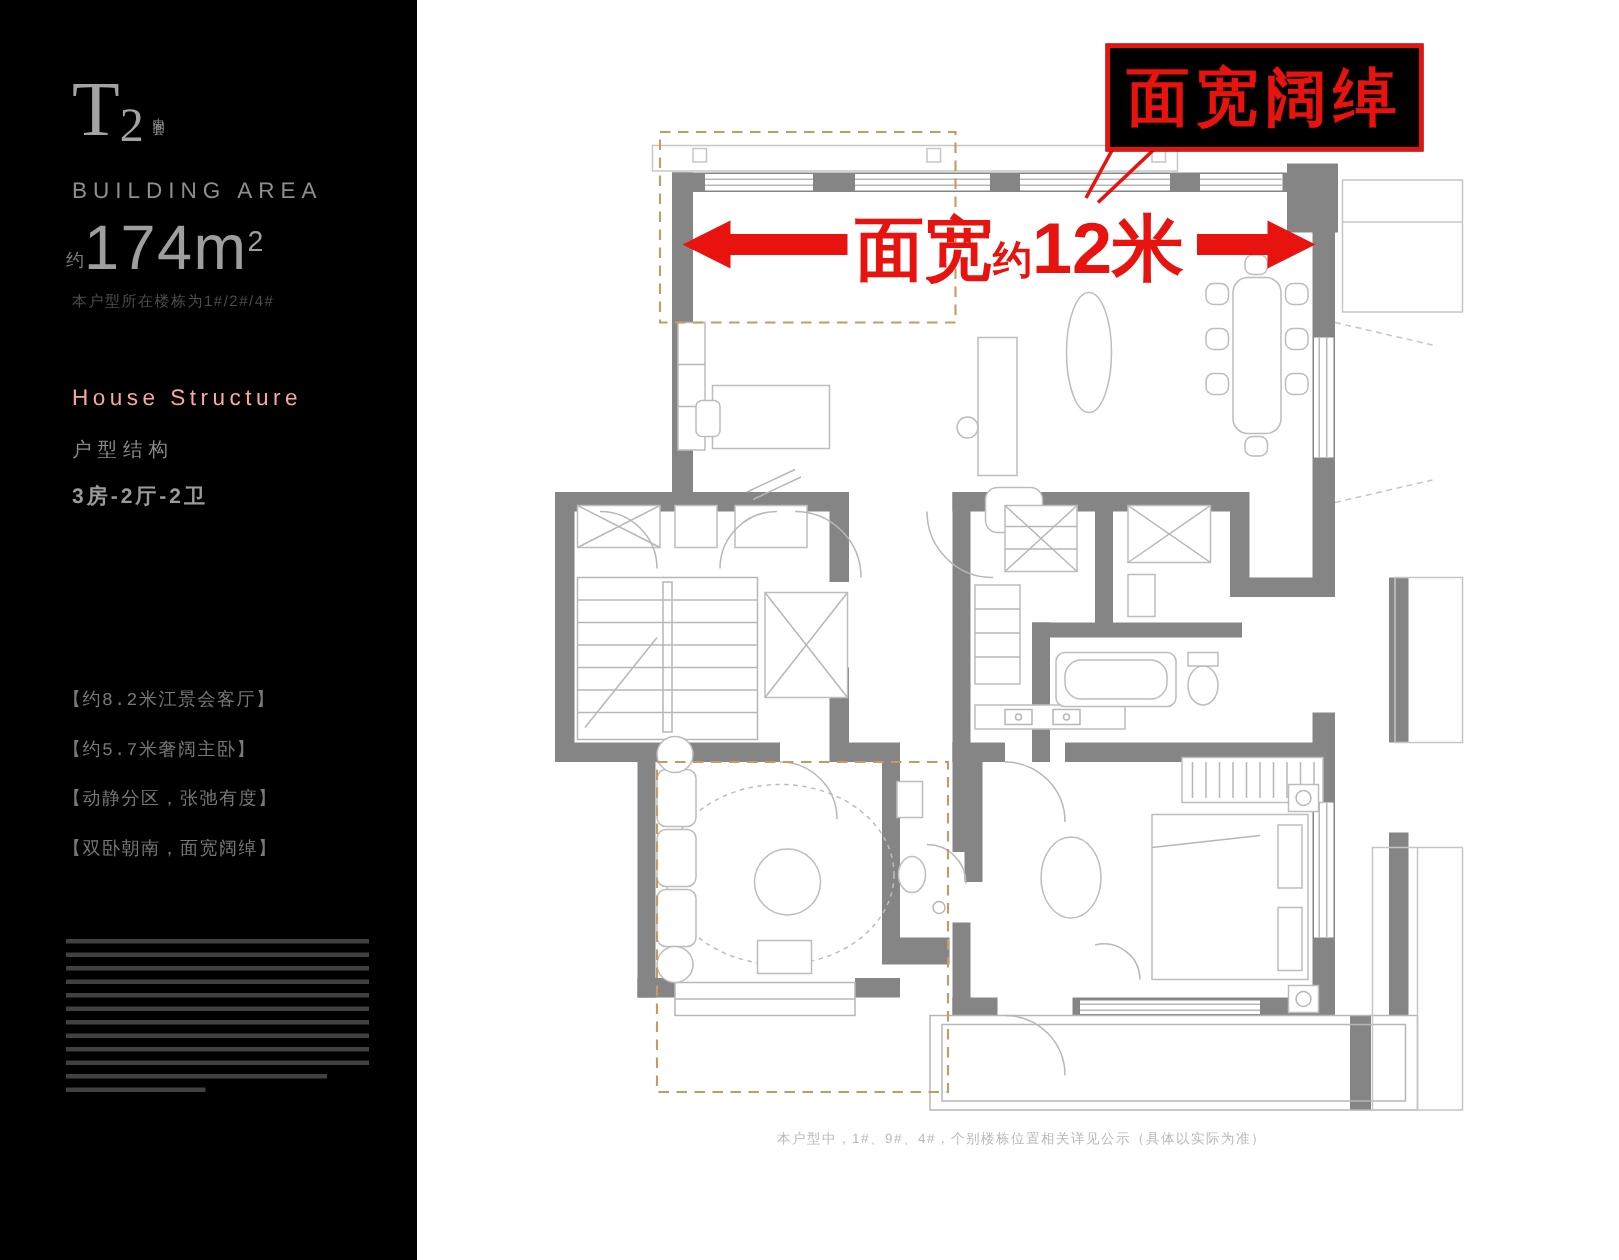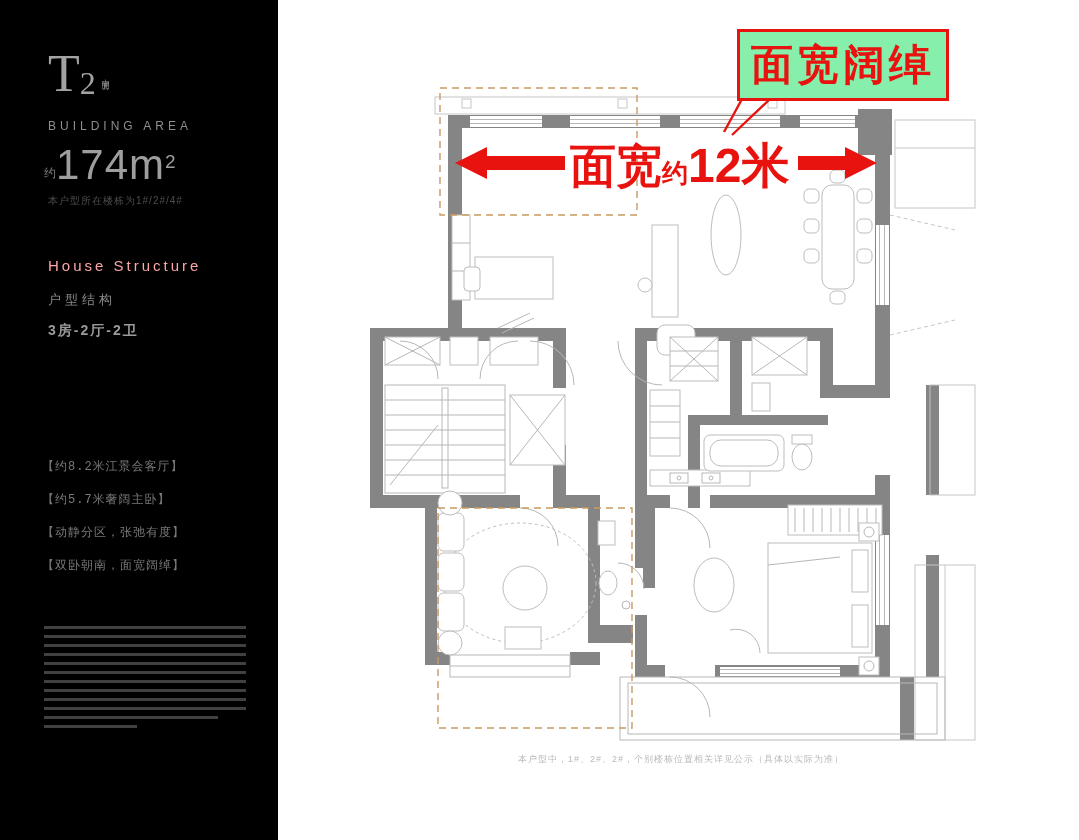--- a/index.html
+++ b/index.html
@@ -5,21 +5,21 @@
   html,body{margin:0;padding:0;background:#ffffff;}
   body{font-family:"Liberation Sans",sans-serif;}
   #canvas{position:relative;width:1079px;height:840px;background:#ffffff;overflow:hidden;}
 
   
   #sidebar{position:absolute;left:0;top:0;width:278px;height:840px;background:#000000;}
   .t-row{position:absolute;left:48px;top:52px;display:flex;align-items:flex-start;color:#a3a3a3;}
   .t-big{font-family:"Liberation Serif",serif;font-size:52px;line-height:44px;}
   .t-num{font-family:"Liberation Serif",serif;font-size:32px;line-height:30px;margin-top:16px;}
   .t-tag{writing-mode:vertical-rl;font-size:8px;letter-spacing:2px;color:#8d8d8d;margin:20px 0 0 3px;}
-  .b-area{position:absolute;left:48px;top:119px;font-size:12px;letter-spacing:4px;color:#8e8e8e;}
+  .b-area{position:absolute;left:48px;top:119px;font-size:15px;letter-spacing:4px;color:#8e8e8e;}
   .area-line{position:absolute;left:44px;top:141px;color:#9e9e9e;display:flex;align-items:flex-end;}
   .area-pre{font-size:12px;margin-bottom:7px;color:#7d7d7d;}
   .area-val{font-size:42px;letter-spacing:1px;}
   .area-sup{font-size:19px;margin-bottom:16px;}
   .bld-note{position:absolute;left:48px;top:194px;font-size:10px;letter-spacing:1px;color:#4d4d4d;}
   .hs-en{position:absolute;left:48px;top:257px;font-size:15px;letter-spacing:3px;color:#fca5a5;}
   .hs-cn{position:absolute;left:48px;top:291px;font-size:13px;letter-spacing:4px;color:#8a8a8a;}
   .hs-val{position:absolute;left:48px;top:322px;font-size:14px;letter-spacing:2px;color:#9a9a9a;font-weight:bold;}
   #features{position:absolute;left:42px;top:458px;font-size:12px;color:#787878;}
   #features .feat{margin-bottom:16px;letter-spacing:1px;font-family:Liberation Mono, monospace;}
@@ -29,21 +29,21 @@
   
   #plan{position:absolute;left:370px;top:85px;width:620px;height:680px;}
   .wall{fill:#858585;}
   .thin{stroke:#b7b7b7;stroke-width:1;fill:none;}
   .thin2{stroke:#c6c6c6;stroke-width:1;fill:none;}
   .furn{stroke:#bdbdbd;stroke-width:1;fill:#ffffff;}
   .hl{stroke:#c79a62;stroke-width:1.4;fill:none;stroke-dasharray:7 5;}
 
   
   #callout{position:absolute;left:737px;top:29px;width:206px;height:66px;border:3px solid #e8120f;
-           background:#86efac;display:flex;align-items:center;justify-content:center;
+           background:#000000;display:flex;align-items:center;justify-content:center;
            font-size:42px;font-weight:bold;letter-spacing:4px;color:#e8120f;}
   .red{fill:#e8120f;}
   .redline{stroke:#e8120f;stroke-width:2.4;fill:none;}
   .dimtext{font-weight:bold;fill:#e8120f;}
 
   
   #footer{position:absolute;left:283px;top:753px;width:796px;text-align:center;}
   .foot-small{font-size:9px;color:#b9b9b9;letter-spacing:1px;}
   .foot-main{margin-top:16px;font-size:17px;color:#9b9b9b;letter-spacing:3px;}
 </style>
@@ -348,16 +348,16 @@
       <line class="redline" x1="372" y1="14" x2="354" y2="47"></line>
       <line class="redline" x1="400" y1="14" x2="362" y2="50"></line>
     </g>
   </svg>
 
   <div id="callout">
     <span>面宽阔绰</span>
   </div>
 
   <div id="footer">
-    <div class="foot-small">本户型中，1#、2#、2#，个别楼栋位置相关详见公示（具体以实际为准）</div>
+    <div class="foot-small">本户型中，1#、9#、4#，个别楼栋位置相关详见公示（具体以实际为准）</div>
   </div>
 
 </div>
 
 </body></html>

